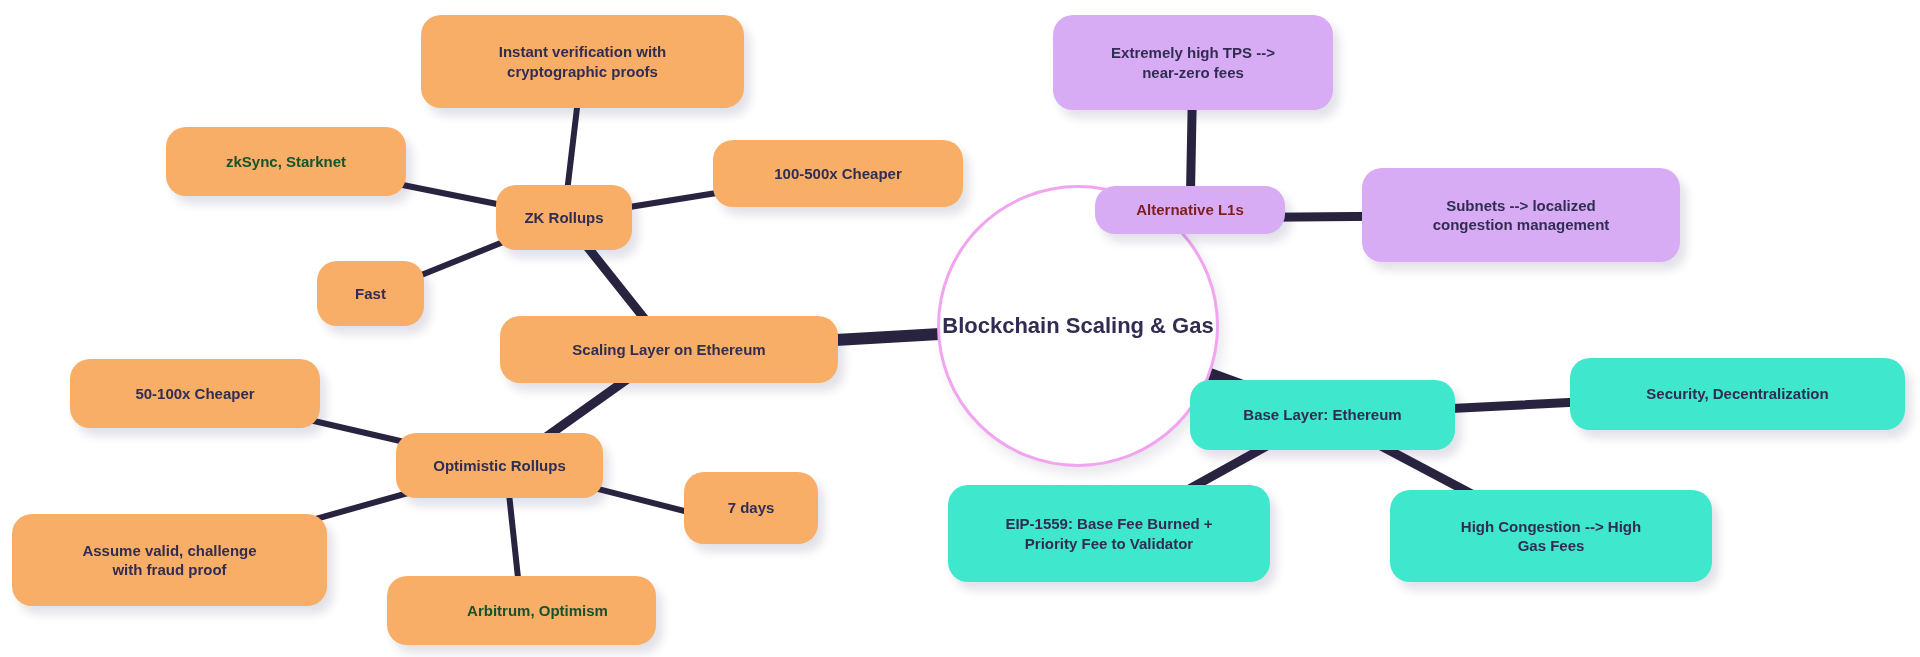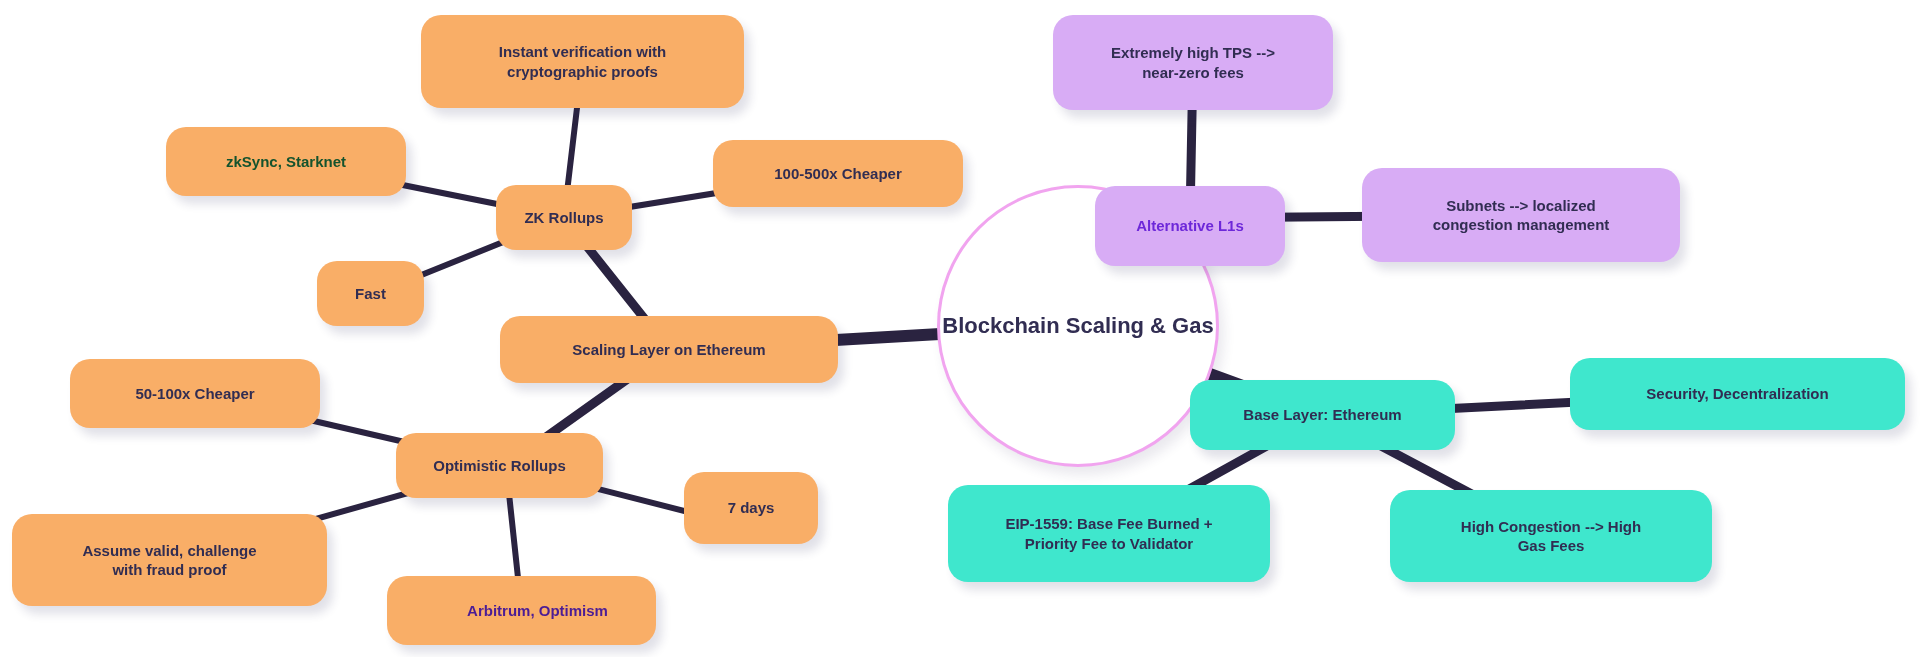--- a/index.html
+++ b/index.html
@@ -54,22 +54,22 @@
       <div class="node" style="left: 421px; top: 15px; width: 323px; height: 93px; background: rgb(249, 174, 103); color: rgb(49, 45, 82);"><span>Instant verification with
 cryptographic proofs</span></div>
       <div class="node" style="left: 166px; top: 127px; width: 240px; height: 69px; background: rgb(249, 174, 103); color: #14532d;"><span>zkSync, Starknet</span></div>
       <div class="node" style="left: 713px; top: 140px; width: 250px; height: 67px; background: rgb(249, 174, 103); color: rgb(49, 45, 82);"><span>100-500x Cheaper</span></div>
       <div class="node" style="left: 317px; top: 261px; width: 107px; height: 65px; background: rgb(249, 174, 103); color: rgb(49, 45, 82);"><span>Fast</span></div>
       <div class="node" style="left: 396px; top: 433px; width: 207px; height: 65px; background: rgb(249, 174, 103); color: rgb(49, 45, 82);"><span>Optimistic Rollups</span></div>
       <div class="node" style="left: 70px; top: 359px; width: 250px; height: 69px; background: rgb(249, 174, 103); color: rgb(49, 45, 82);"><span>50-100x Cheaper</span></div>
       <div class="node" style="left: 12px; top: 514px; width: 315px; height: 92px; background: rgb(249, 174, 103); color: rgb(49, 45, 82);"><span>Assume valid, challenge
 with fraud proof</span></div>
       <div class="node" style="left: 684px; top: 472px; width: 134px; height: 72px; background: rgb(249, 174, 103); color: rgb(49, 45, 82);"><span>7 days</span></div>
-      <div class="node" style="left: 387px; top: 576px; width: 269px; height: 69px; background: rgb(249, 174, 103); color: #4c1d95; padding-left: 32px;"><span>Arbitrum, Optimism</span></div>
-      <div class="node" style="left: 1095px; top: 186px; width: 190px; height: 80px; background: rgb(216, 172, 245); color: #6d28d9;"><span>Alternative L1s</span></div>
+      <div class="node" style="left: 387px; top: 576px; width: 269px; height: 69px; background: rgb(249, 174, 103); color: #14532d; padding-left: 32px;"><span>Arbitrum, Optimism</span></div>
+      <div class="node" style="left: 1095px; top: 186px; width: 190px; height: 48px; background: rgb(216, 172, 245); color: #7f1d1d;"><span>Alternative L1s</span></div>
       <div class="node" style="left: 1053px; top: 15px; width: 280px; height: 95px; background: rgb(216, 172, 245); color: rgb(49, 45, 82);"><span>Extremely high TPS --&gt;
 near-zero fees</span></div>
       <div class="node" style="left: 1362px; top: 168px; width: 318px; height: 94px; background: rgb(216, 172, 245); color: rgb(49, 45, 82);"><span>Subnets --&gt; localized
 congestion management</span></div>
       <div class="node" style="left: 1190px; top: 380px; width: 265px; height: 70px; background: rgb(63, 231, 205); color: rgb(49, 45, 82);"><span>Base Layer: Ethereum</span></div>
       <div class="node" style="left: 1570px; top: 358px; width: 335px; height: 72px; background: rgb(63, 231, 205); color: rgb(49, 45, 82);"><span>Security, Decentralization</span></div>
       <div class="node" style="left: 948px; top: 485px; width: 322px; height: 97px; background: rgb(63, 231, 205); color: rgb(49, 45, 82);"><span>EIP-1559: Base Fee Burned +
 Priority Fee to Validator</span></div>
       <div class="node" style="left: 1390px; top: 490px; width: 322px; height: 92px; background: rgb(63, 231, 205); color: rgb(49, 45, 82);"><span>High Congestion --&gt; High
 Gas Fees</span></div>

